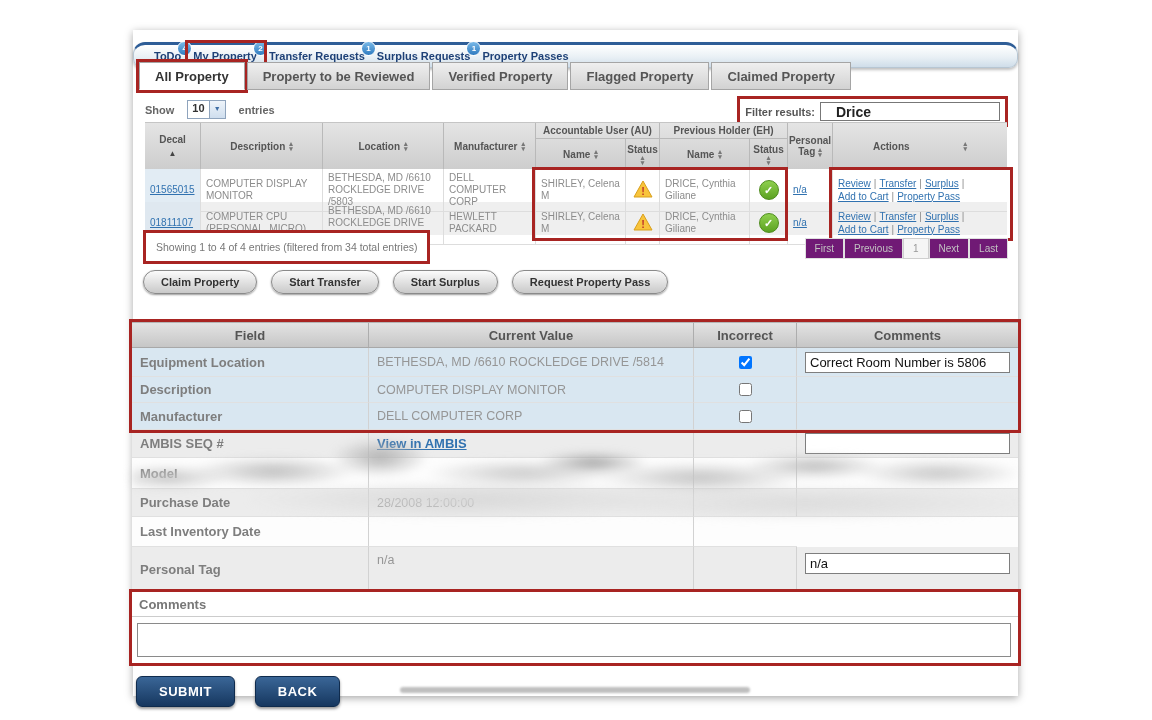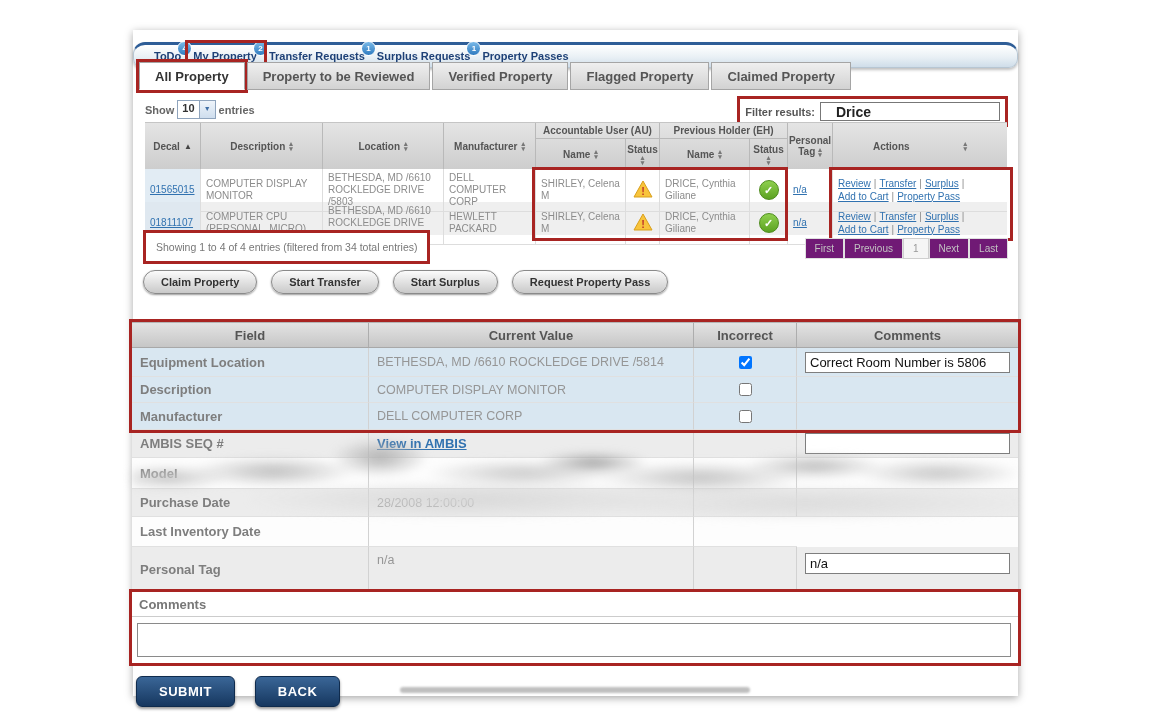--- a/index.html
+++ b/index.html
@@ -19,37 +19,37 @@
     border:3px solid #a82422;pointer-events:none;}
   
   .subtabs{position:absolute;top:32px;left:6px;display:flex;}
   .stab{position:relative;font-size:13px;font-weight:bold;color:#555;background:linear-gradient(#efefef,#d2d2d2);
     border:1px solid #a5a5a5;padding:6px 15px 5px;margin-right:2px;cursor:pointer;white-space:nowrap;}
   .stab--active{background:#fff;color:#333;border-bottom-color:#fff;}
   .stab--annot::after{content:"";position:absolute;left:-4px;right:-4px;top:-4px;bottom:-4px;
     border:3px solid #a82422;pointer-events:none;}
   
   .controls{position:absolute;top:66px;left:12px;right:10px;display:flex;justify-content:space-between;align-items:flex-start;}
-  .show-entries{display:flex;align-items:center;gap:3px;font-size:11px;font-weight:bold;color:#666;padding-top:4px;}
+  .show-entries{display:flex;align-items:center;gap:13px;font-size:11px;font-weight:bold;color:#666;padding-top:4px;}
   .select-box{display:inline-flex;align-items:stretch;border:1px solid #8fa4bd;background:#fff;height:17px;cursor:pointer;}
   .select-box .val{font-size:11px;font-weight:bold;color:#333;padding:1px 4px 0;}
   .select-box .dd{width:15px;background:linear-gradient(#eef4fa,#cfdeee);border-left:1px solid #8fa4bd;
     color:#3f6ea5;font-size:7px;text-align:center;line-height:16px;}
   .rbox{border:3px solid #a82422;}
   .filter-wrap{display:flex;align-items:center;gap:5px;padding:3px 5px;background:#fff;}
   .filter-wrap label{font-size:11px;font-weight:bold;color:#555;white-space:nowrap;}
   .filter-wrap input{width:148px;height:15px;border:1px solid #777;font-size:14px;font-weight:bold;color:#222;
     font-family:Liberation Sans, sans-serif;padding:1px 15px;}
   
   .table-wrap{position:absolute;top:92px;left:12px;width:862px;}
   .gridcols{display:grid;grid-template-columns:55px 122px 121px 92px 90px 34px 90px 38px 45px 175px;}
   .thead{grid-template-rows:16px 30px;background:linear-gradient(#e4e4e4,#cdcdcd);border-top:1px solid #c5c5c5;}
   .hc{border-left:1px solid #b9b9b9;display:flex;align-items:center;justify-content:center;
     font-size:10px;font-weight:bold;color:#555;gap:4px;text-align:center;cursor:pointer;}
-  .hc:first-child{border-left:none;}
+  .hc:first-child{border-left:none;flex-direction:column;}
   .hc--grp{border-bottom:1px solid #b9b9b9;}
   .sort{display:inline-flex;flex-direction:column;line-height:5px;font-size:7px;color:#777;}
   .sort::before{content:"▴";}
   .sort::after{content:"▾";}
   .sorta{font-size:8px;color:#444;}
   .sorta::before{content:"▲";}
   .trow{height:33px;background:#fff;}
   .trow--alt{background:#efefef;}
   .td{border-left:1px solid #ddd;border-bottom:1px solid #ddd;padding:3px 5px;font-size:10px;color:#8c8c8c;
     display:flex;align-items:center;line-height:12px;}

